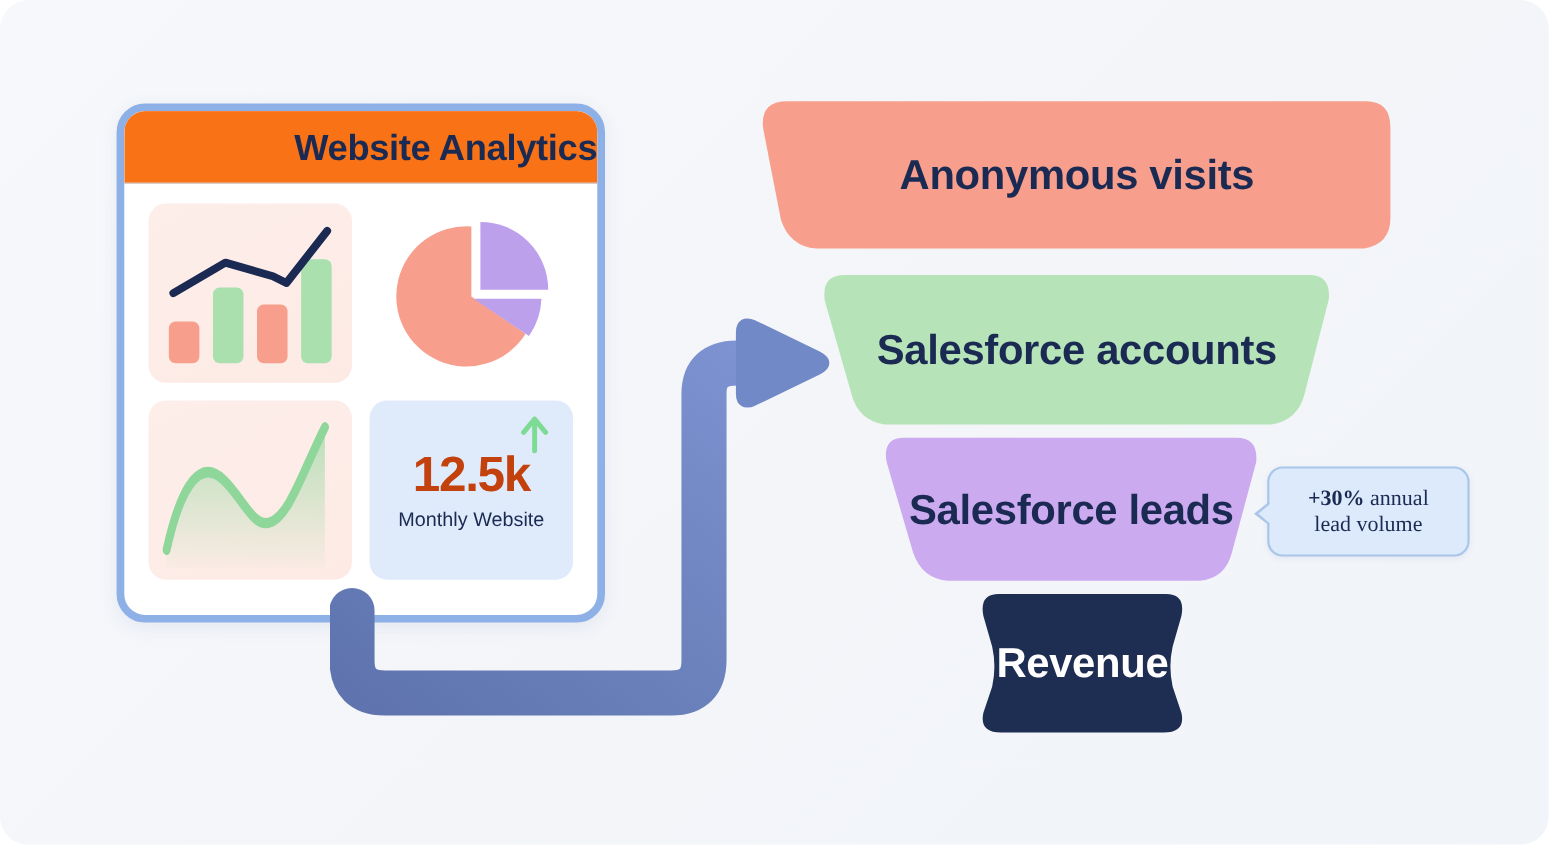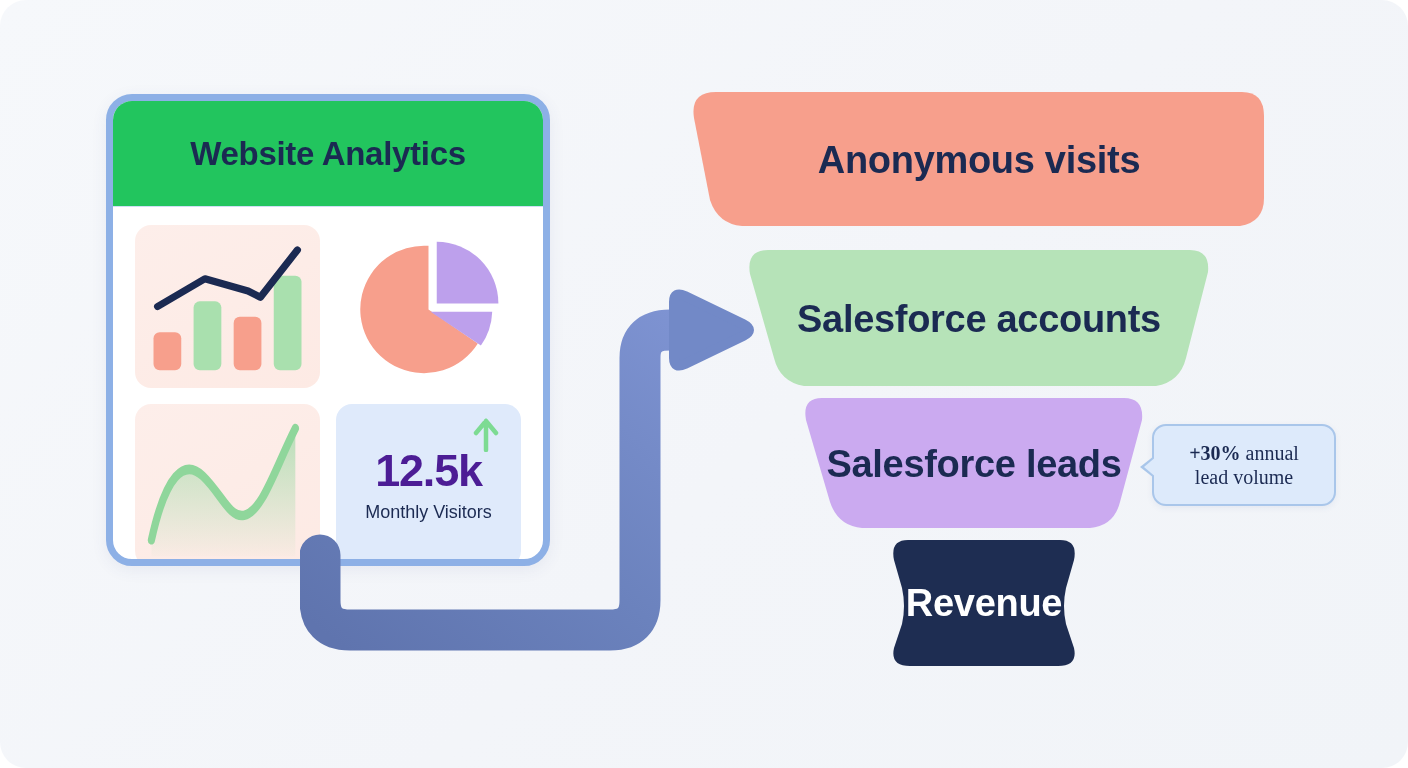--- a/index.html
+++ b/index.html
@@ -22,44 +22,44 @@
     position:absolute;
     left:106px; top:94px;
     width:444px; height:472px;
     border:7px solid #8db0e6;
     border-radius:26px;
     background:#ffffff;
     overflow:hidden;
     box-shadow:0 4px 16px rgba(60,80,140,0.08);
   }
   #card-header {
-    height:106px;
-    background:#22c55e;
-    display:flex; align-items:center; justify-content:center;
+    height:66px;
+    background:#f97316;
+    display:flex; align-items:center; justify-content:flex-end;
     border-bottom:1px solid #cfdff5;
   }
   #card-title {
     font-size:33px; font-weight:bold; color:#1b2a52;
     letter-spacing:-0.3px;
   }
   #card-body {
     padding:18px 22px 22px 22px;
     display:grid;
     grid-template-columns:1fr 1fr;
     grid-template-rows:1fr 1fr;
     gap:16px;
     height:382px;
   }
   .tile { border-radius:16px; position:relative; overflow:hidden; }
   .tile-pink { background:linear-gradient(150deg,#fdeeea 0%,#fdeae4 100%); }
   .tile-blue { background:#dfeafb;
     display:flex; flex-direction:column; align-items:center; justify-content:center; }
 
   #kpi-value {
-    font-size:45px; font-weight:bold; color:#4c1d95;
+    font-size:45px; font-weight:bold; color:#c2410c;
     letter-spacing:-1.2px; line-height:1;
   }
   #kpi-label {
     font-size:18px; color:#1b2a52; margin-top:9px;
   }
   #kpi-arrow-icon { position:absolute; right:22px; top:14px; }
 
   
   #connector-arrow {
     position:absolute; left:300px; top:280px;
@@ -156,21 +156,21 @@
                    L 156,112 L 16,112 Z" fill="url(#areaFill)"></path>
           <path d="M 16,100 C 30,52 48,40 66,53 C 84,66 92,84 106,82 C 124,79 136,48 156,18" fill="none" stroke="#8fd69b" stroke-width="7" stroke-linecap="round" stroke-linejoin="round"></path>
         </svg>
       </div>
 
       <div class="tile tile-blue">
         <svg id="kpi-arrow-icon" width="26" height="34" viewBox="0 0 26 34">
           <path d="M13 3 L23 15 M13 3 L3 15 M13 3 L13 32" fill="none" stroke="#7ddb93" stroke-width="4.5" stroke-linecap="round" stroke-linejoin="round"></path>
         </svg>
         <div id="kpi-value">12.5k</div>
-        <div id="kpi-label">Monthly Visitors</div>
+        <div id="kpi-label">Monthly Website</div>
       </div>
 
     </div>
   </div>
 
   <svg id="connector-arrow" viewBox="0 0 470 380">
     <defs>
       <linearGradient id="arrowGrad" x1="0" y1="1" x2="1" y2="0">
         <stop offset="0%" stop-color="#5f74ae"></stop>
         <stop offset="45%" stop-color="#6b82bd"></stop>

